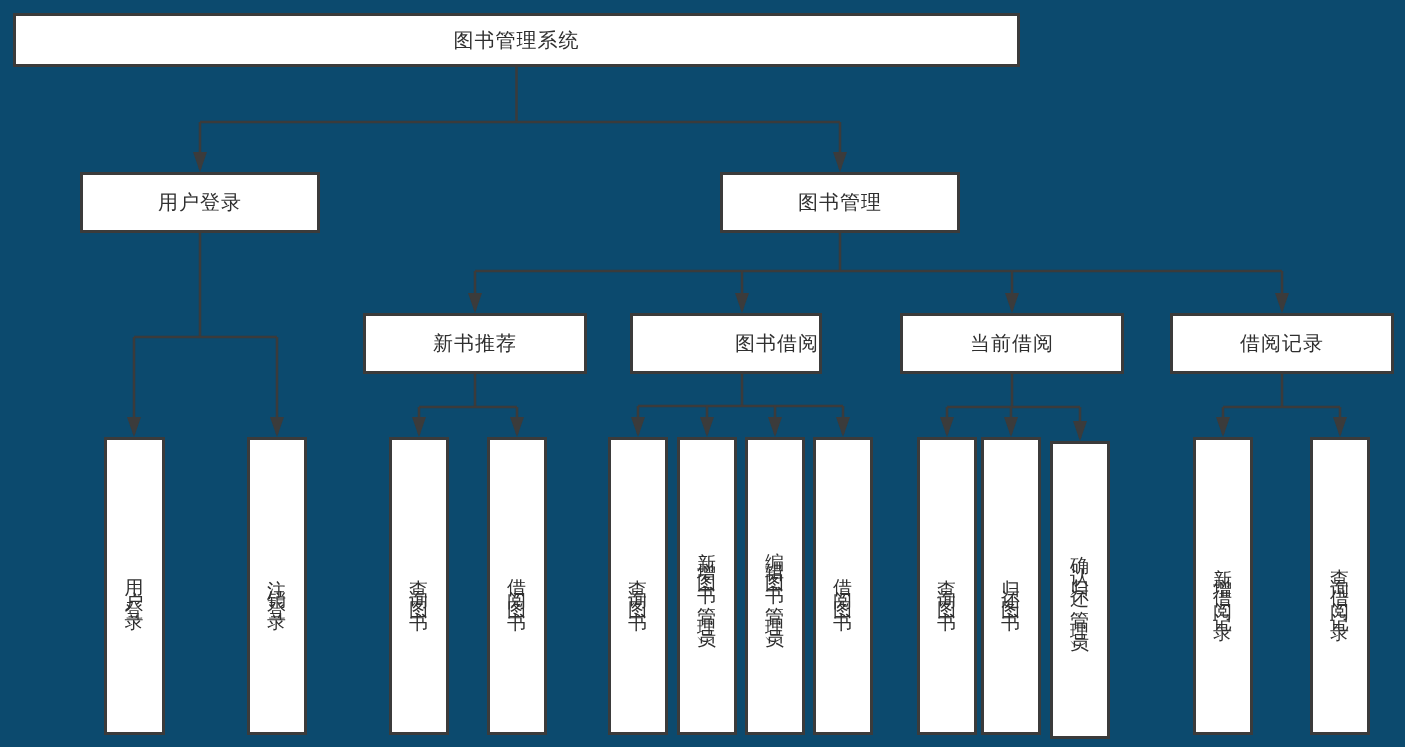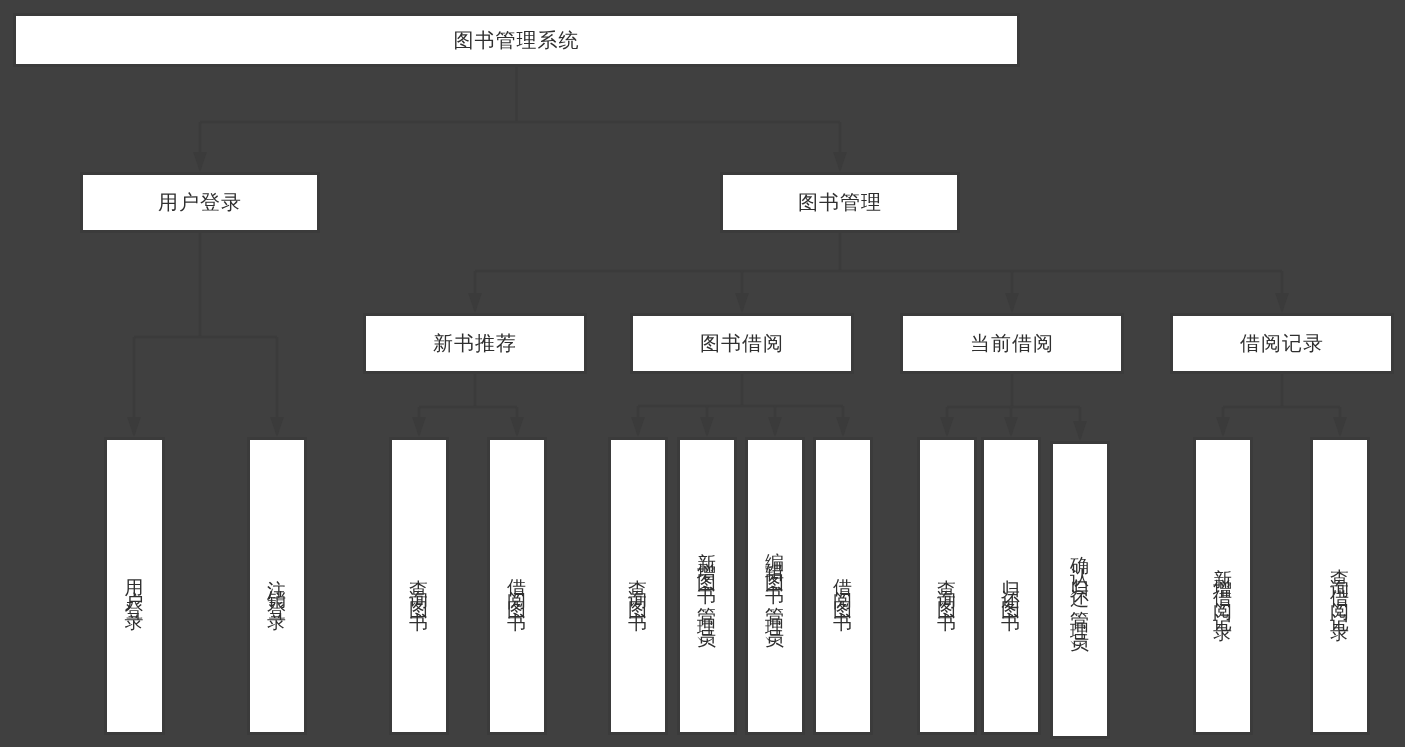--- a/index.html
+++ b/index.html
@@ -5,21 +5,21 @@
   html, body {
     margin: 0;
     padding: 0;
     background: #ffffff;
     font-family: "Liberation Sans", "DejaVu Sans", sans-serif;
   }
   .canvas {
     position: relative;
     width: 1405px;
     height: 747px;
-    background: #404040;
+    background: #0c4a6e;
     overflow: hidden;
     text-decoration: underline;
   }
   svg.connectors {
     position: absolute;
     left: 0;
     top: 0;
     z-index: 1;
   }
   .node {
@@ -119,21 +119,21 @@
   <div class="node h" style="left:80px; top:172px; width:240px; height:61px;">
     <span class="label">用户登录</span>
   </div>
   <div class="node h" style="left:363px; top:313px; width:224px; height:61px;">
     <span class="label">新书推荐</span>
   </div>
 
   <div class="node h" style="left:720px; top:172px; width:240px; height:61px;">
     <span class="label">图书管理</span>
   </div>
-  <div class="node h" style="left:630px; top:313px; width:224px; height:61px;">
+  <div class="node h" style="left:630px; top:313px; width:192px; height:61px;justify-content:flex-end;">
     <span class="label">图书借阅</span>
   </div>
   <div class="node h" style="left:1170px; top:313px; width:224px; height:61px;">
     <span class="label">借阅记录</span>
   </div>
   <div class="node h" style="left:900px; top:313px; width:224px; height:61px;">
     <span class="label">当前借阅</span>
   </div>
 
   <div class="node leaf" style="left:104px; top:437px; width:61px; height:298px;">

